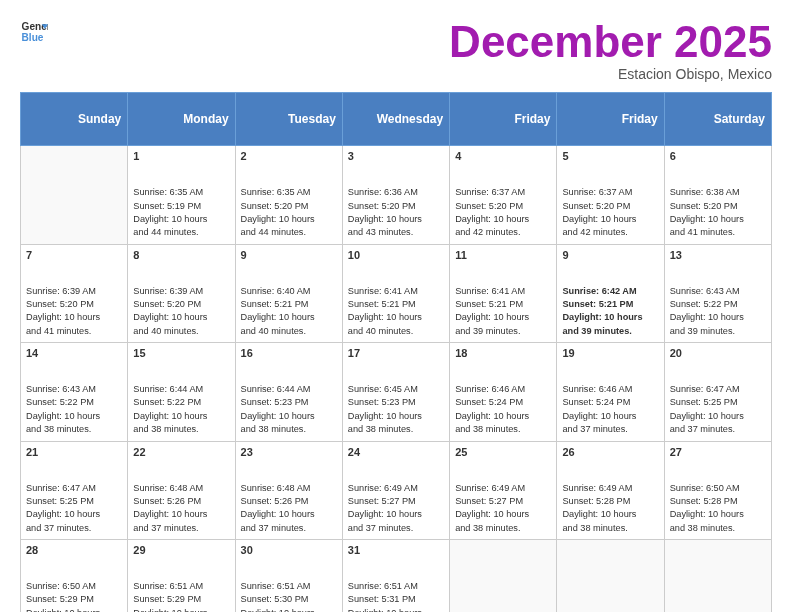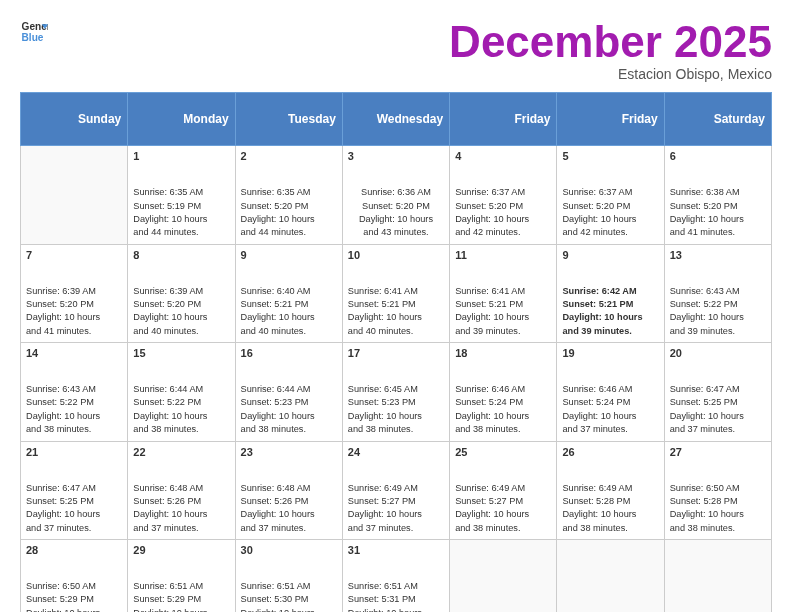--- a/index.html
+++ b/index.html
@@ -126,21 +126,21 @@
           </td>
           <td>
             <span class="day-num">2</span>
             <div class="cell-text" style="white-space: pre-line;">Sunrise: 6:35 AM
 Sunset: 5:20 PM
 Daylight: 10 hours
 and 44 minutes.</div>
           </td>
           <td>
             <span class="day-num">3</span>
-            <div class="cell-text" style="white-space: pre-line; text-align: center;">Sunrise: 6:36 AM
+            <div class="cell-text" style="white-space: pre-line;">Sunrise: 6:36 AM
 Sunset: 5:20 PM
 Daylight: 10 hours
 and 43 minutes.</div>
           </td>
           <td>
             <span class="day-num">4</span>
             <div class="cell-text" style="white-space: pre-line;">Sunrise: 6:37 AM
 Sunset: 5:20 PM
 Daylight: 10 hours
 and 42 minutes.</div>

